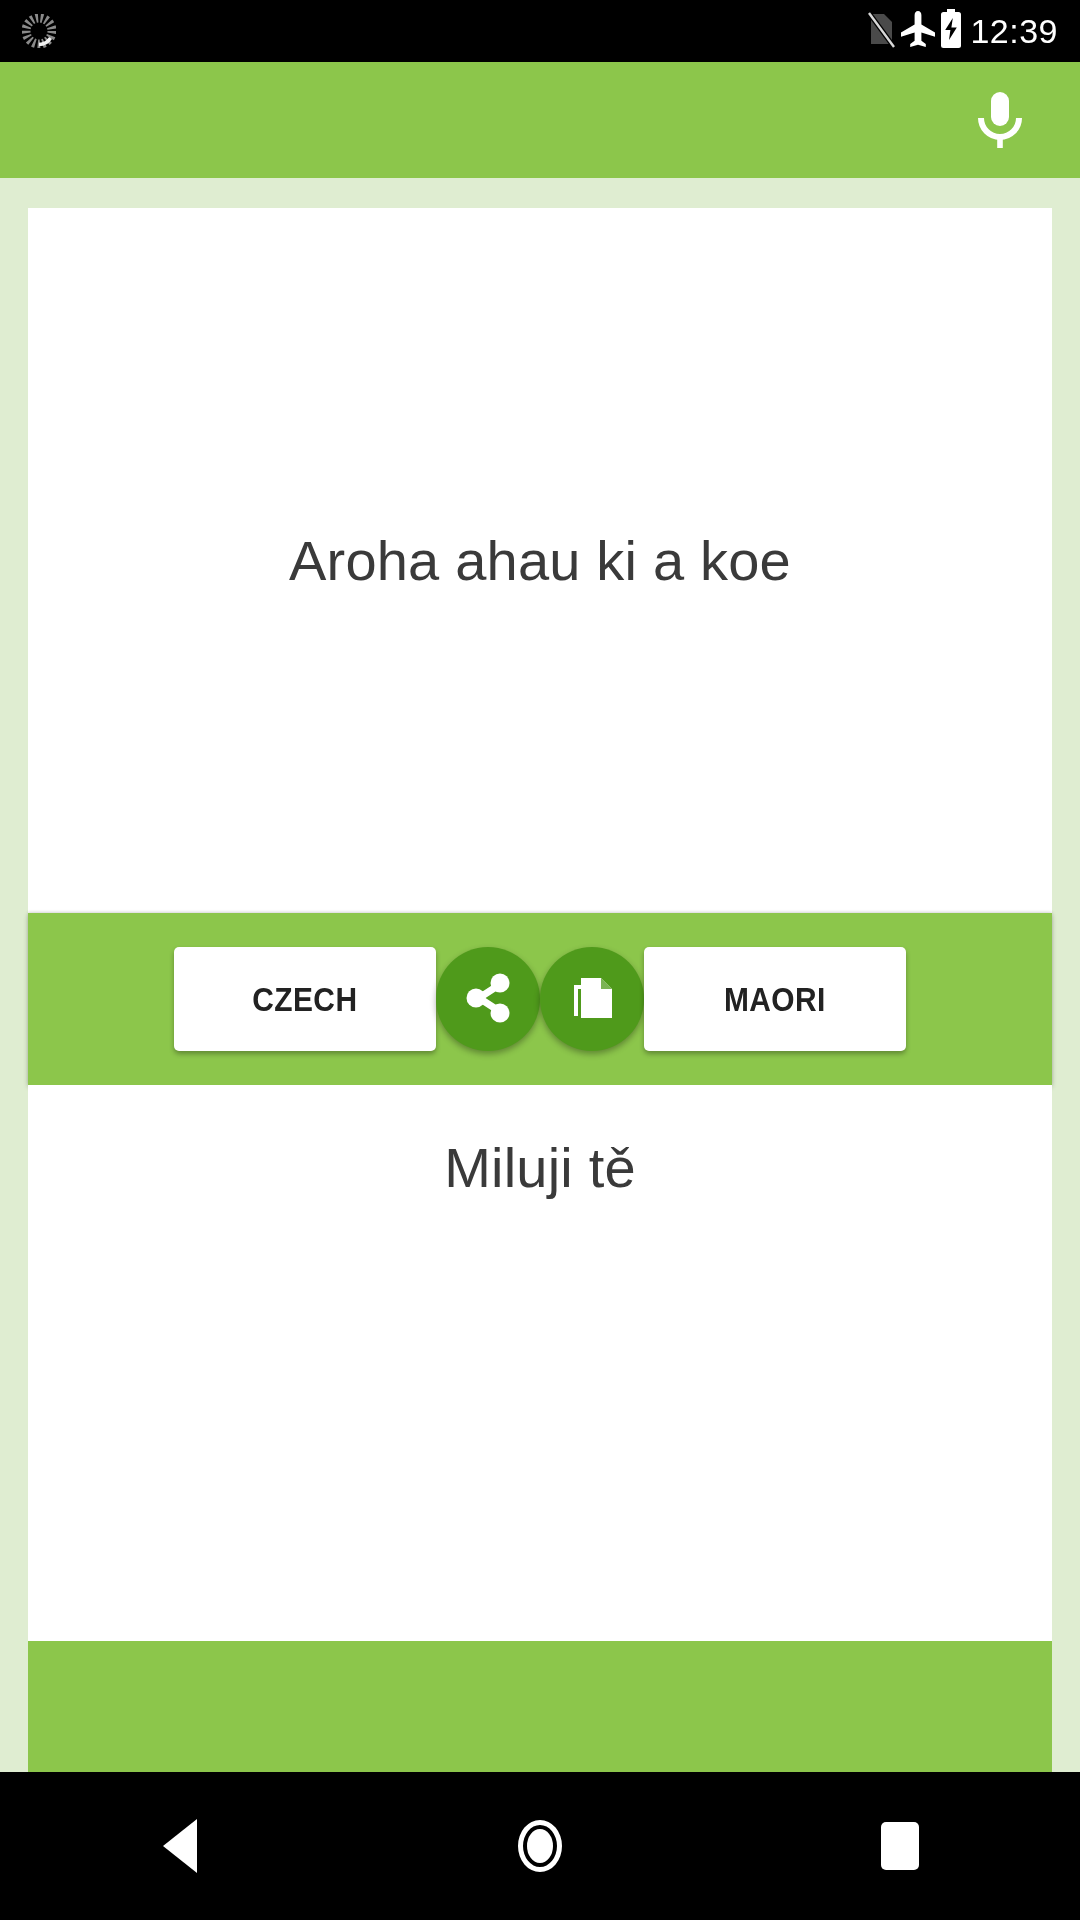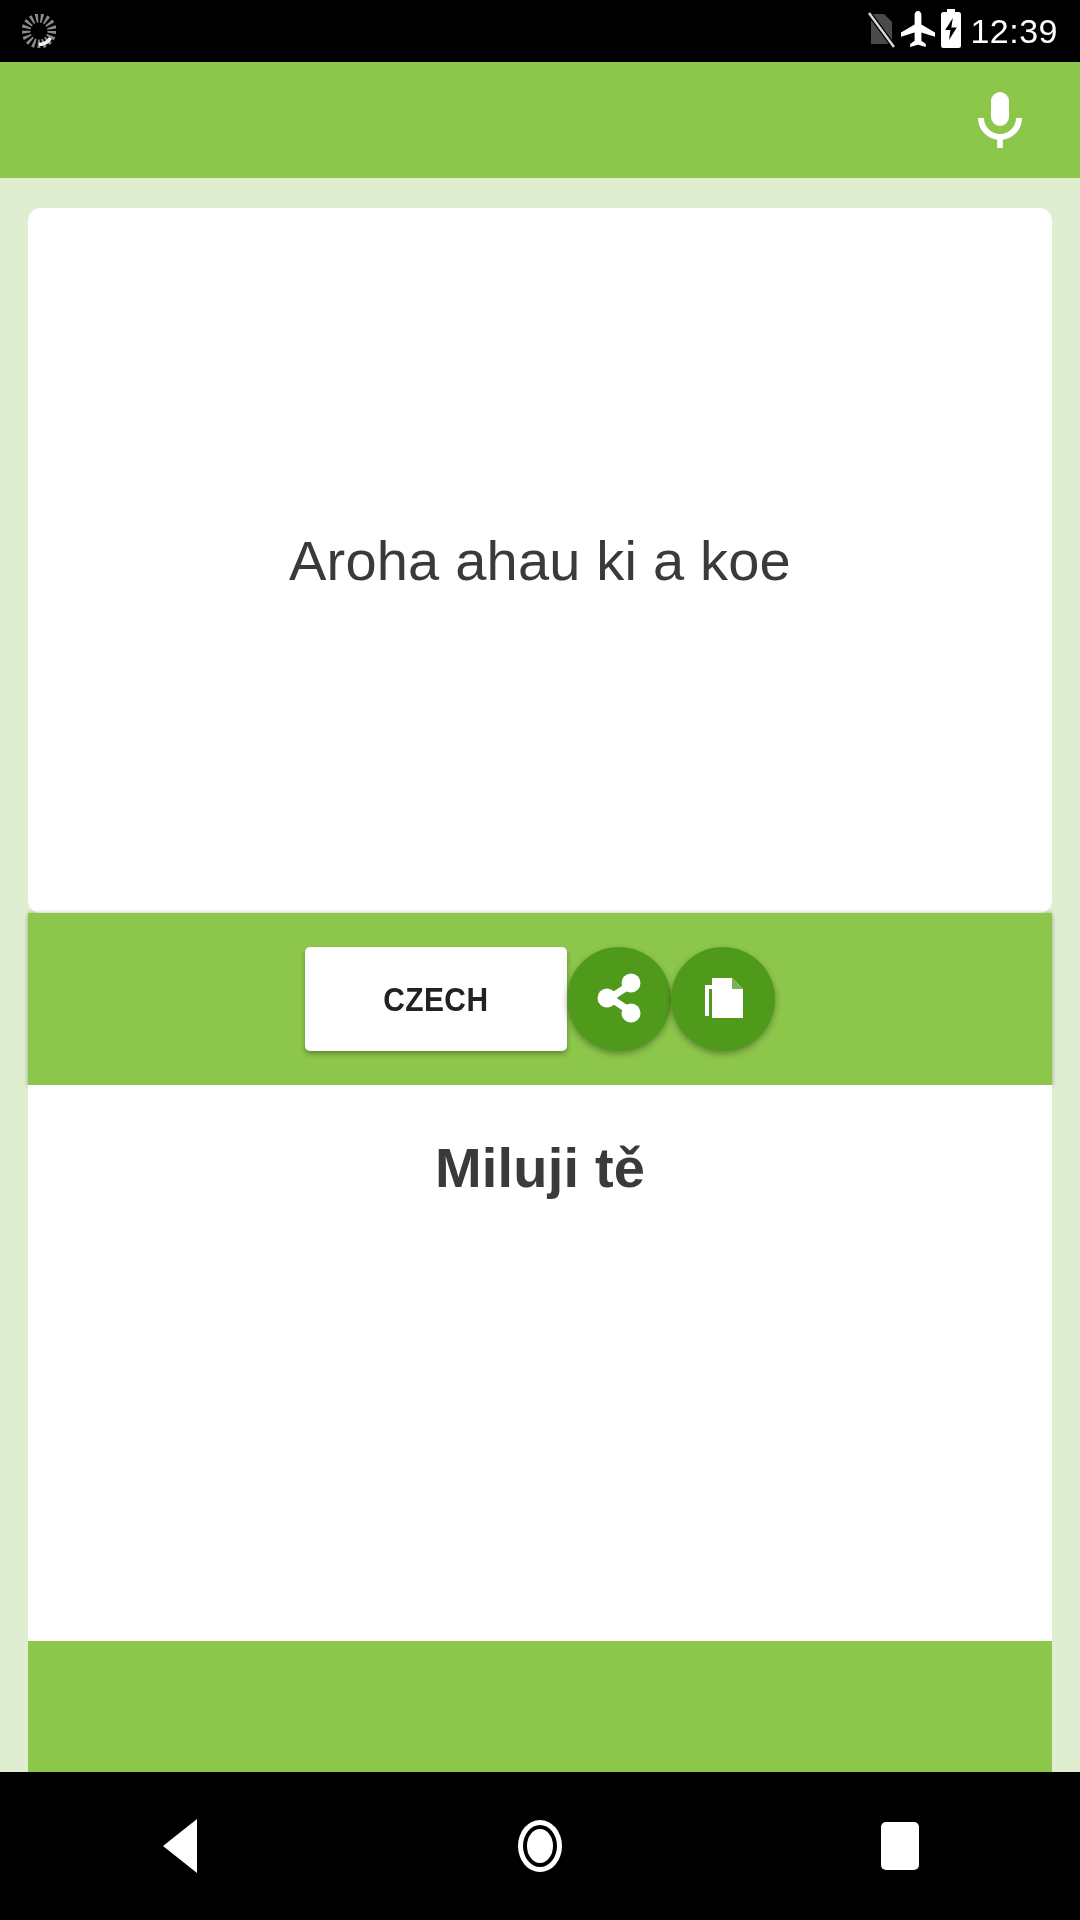--- a/index.html
+++ b/index.html
@@ -89,21 +89,20 @@
     box-sizing: border-box;
   }
 
   .card-source {
     top: 30px;
     height: 705px;
     display: flex;
     align-items: center;
     justify-content: center;
     padding: 0 40px;
-    border-radius: 13px;
   }
 
   .source-text {
     font-size: 56px;
     font-weight: 300;
     color: #3a3a3a;
     text-align: center;
     line-height: 1.25;
     letter-spacing: 0.2px;
   }
@@ -163,21 +162,21 @@
   .card-target {
     top: 907px;
     height: 734px;
     padding: 48px 40px 0 40px;
     display: flex;
     align-items: flex-start;
     justify-content: center;
   }
   .target-text {
     font-size: 56px;
-    font-weight: 700;
+    font-weight: 400;
     color: #3a3a3a;
     text-align: center;
     line-height: 1.25;
     letter-spacing: 0.2px;
   }
 
   
   .bottom-banner {
     position: absolute;
     left: 28px;
@@ -308,20 +307,23 @@
         <span>
           <svg width="58" height="58" viewBox="0 0 58 58">
             <path d="M11 16 h22 v4 h-18 v27 h-4 z" fill="#ffffff"></path>
             <path d="M18 9 h20 l11 11 v29 h-31 z" fill="#ffffff"></path>
             <path d="M38 9 v11 h11 z" fill="#4f9a1b"></path>
             <path d="M38 9 l11 11 h-11 z" fill="#ffffff" opacity="0.25"></path>
           </svg>
         </span>
       </button>
 
+      <button class="lang-button">
+        <span class="lang-button-label">MAORI</span>
+      </button>
 
     </div>
 
     <div class="card card-target">
       <div class="target-text">Miluji tě</div>
     </div>
 
     <div class="bottom-banner"></div>
 
   </div>

